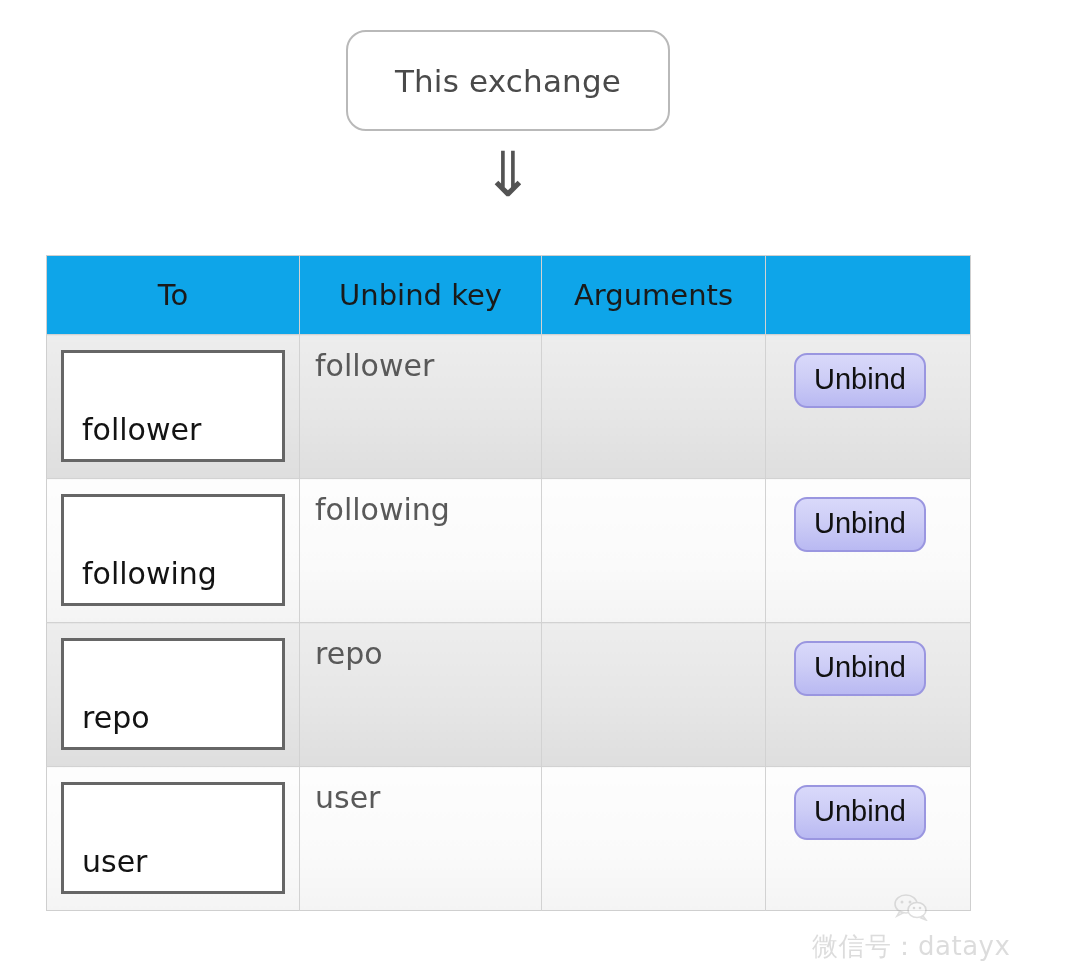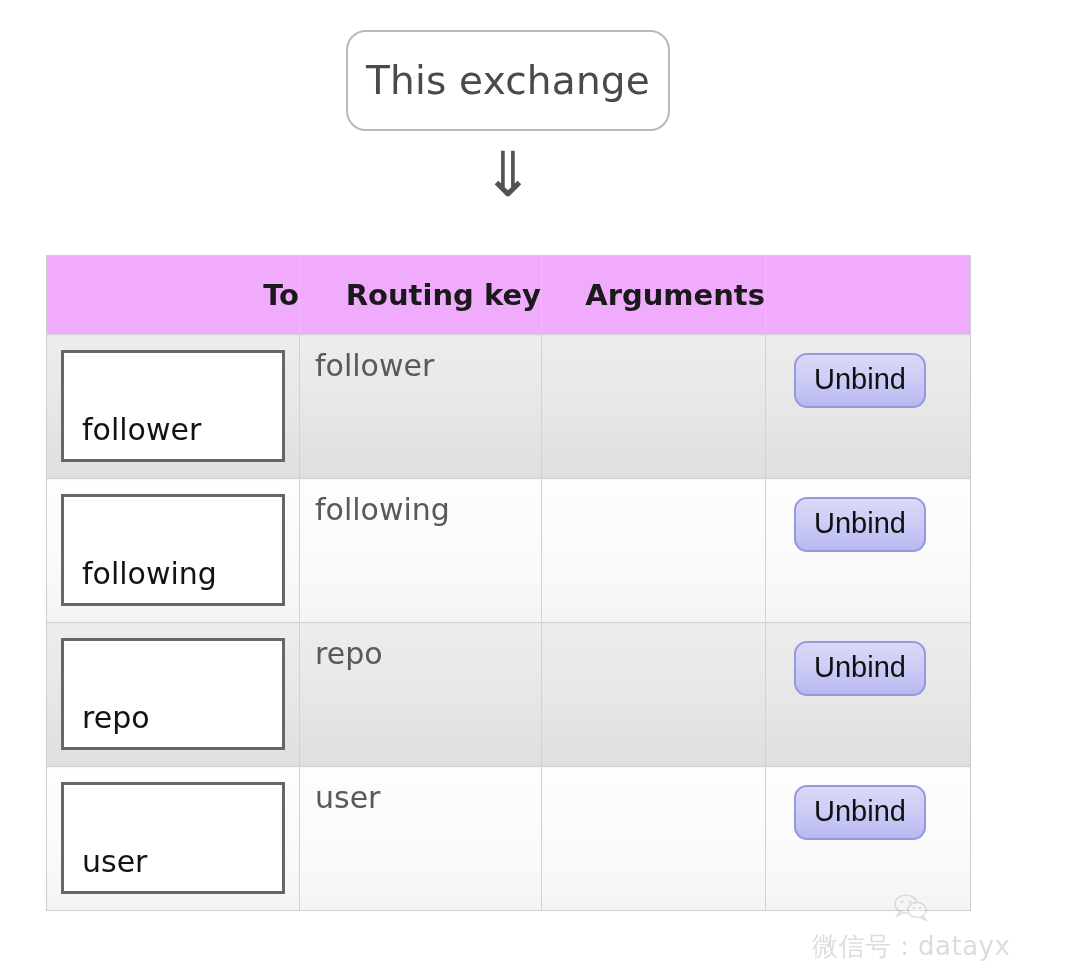--- a/index.html
+++ b/index.html
@@ -24,21 +24,21 @@
     height: 101px;
     box-sizing: border-box;
     background: #ffffff;
     border: 2px solid #b9b9b9;
     border-radius: 20px;
     display: flex;
     align-items: center;
     justify-content: center;
   }
   #source-node .node-label {
-    font-size: 39px;
+    font-size: 31px;
     color: #4a4a4a;
     letter-spacing: 0.2px;
     white-space: nowrap;
   }
 
   
   #flow-arrow {
     position: absolute;
     left: 0;
     top: 140px;
@@ -62,27 +62,27 @@
     border: 1px solid #cfcfcf;
     background: #ffffff;
   }
   #bindings-table col.col-to        { width: 253px; }
   #bindings-table col.col-rk        { width: 242px; }
   #bindings-table col.col-args      { width: 224px; }
   #bindings-table col.col-actions   { width: 205px; }
 
   #bindings-table th {
     height: 78px;
-    background: #f0abfc;
+    background: #0ea5e9;
     border-right: 1px solid #d2d2d2;
     border-bottom: 1px solid #d2d2d2;
-    font-weight: bold;
+    font-weight: normal;
     font-size: 29px;
     color: #1a1a1a;
-    text-align: right;
+    text-align: center;
     vertical-align: middle;
     padding: 0;
   }
   #bindings-table th:last-child { border-right: none; }
 
   #bindings-table td {
     border-right: 1px solid #d2d2d2;
     border-bottom: 1px solid #d2d2d2;
     padding: 0;
     vertical-align: top;
@@ -188,21 +188,21 @@
 <table id="bindings-table">
   <colgroup>
     <col class="col-to">
     <col class="col-rk">
     <col class="col-args">
     <col class="col-actions">
   </colgroup>
   <thead>
     <tr>
       <th>To</th>
-      <th>Routing key</th>
+      <th>Unbind key</th>
       <th>Arguments</th>
       <th></th>
     </tr>
   </thead>
   <tbody>
 
     <tr class="row-striped">
       <td class="cell-to">
         <div class="queue-box">
           <span class="queue-label">follower</span>

